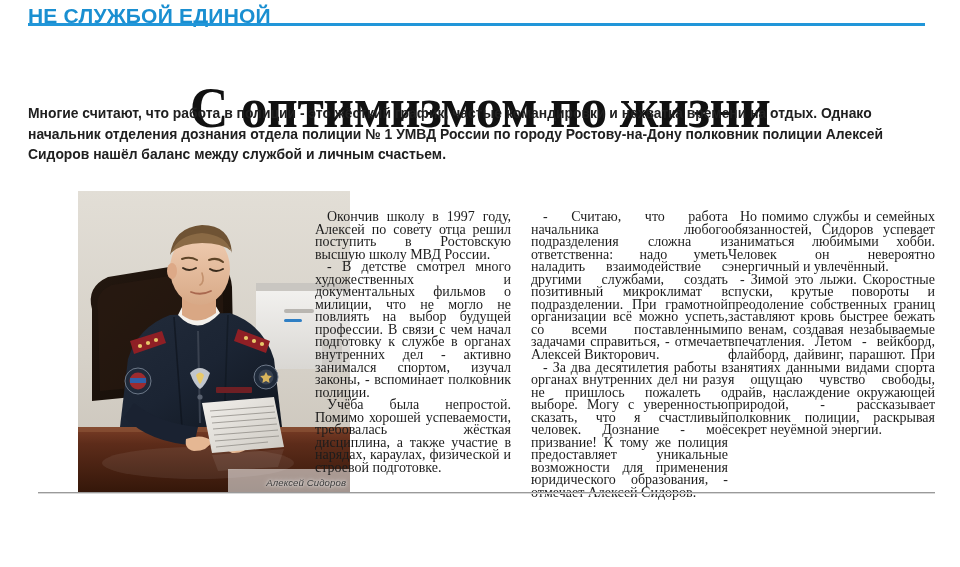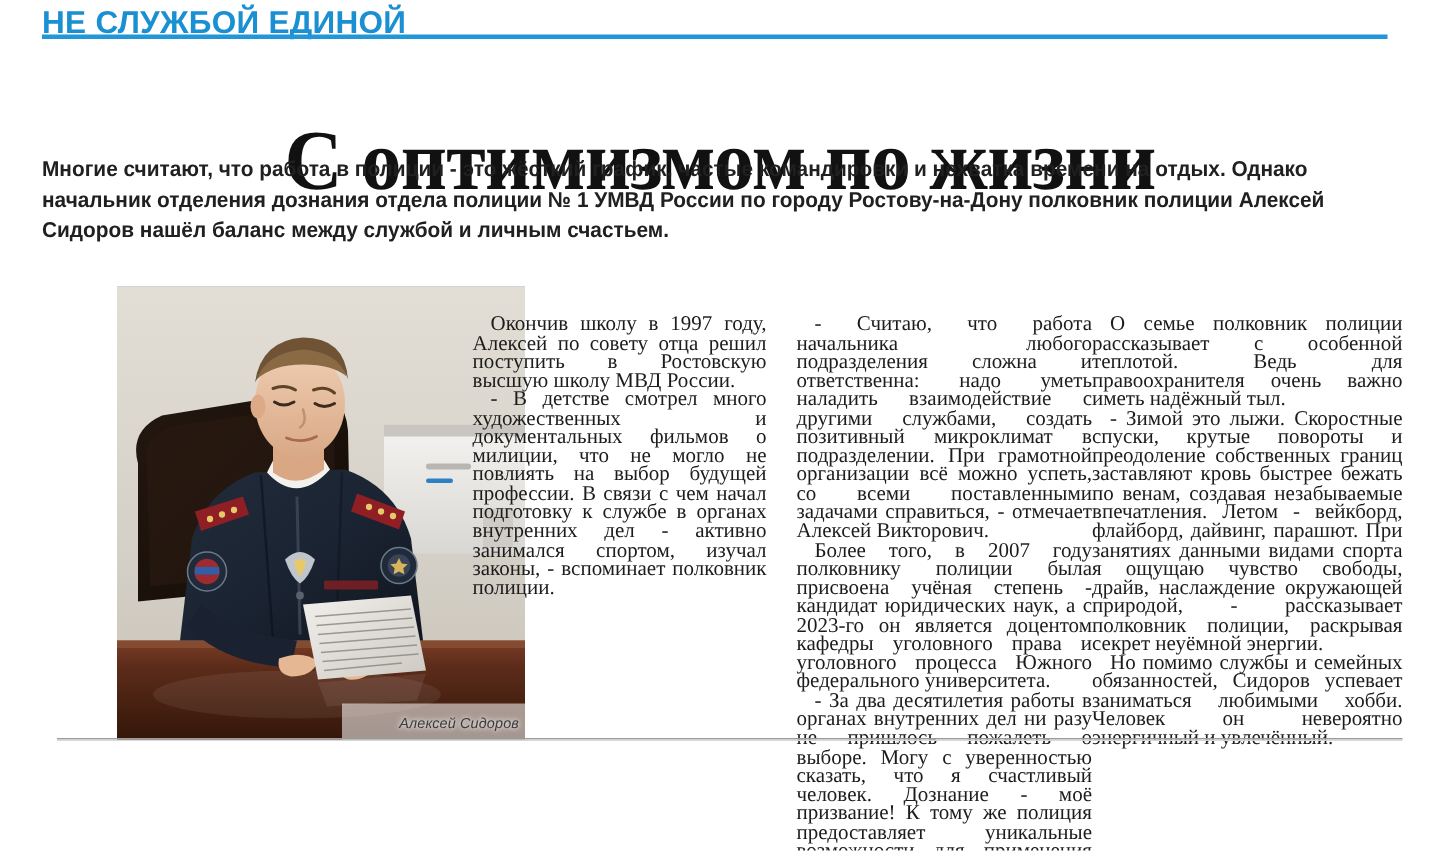--- a/index.html
+++ b/index.html
@@ -283,27 +283,26 @@
       <path d="M134 264 L206 258 L200 276 L140 280 Z" fill="#ffffff" opacity="0.08"></path>
 
       <rect x="150" y="278" width="122" height="25" fill="#ffffff" opacity="0.55"></rect>
     </svg>
     <figcaption id="photo-caption">Алексей Сидоров</figcaption>
   </figure>
 
   <div class="col" id="col-1">
       <p>Окончив школу в 1997 году, Алексей по совету отца решил поступить в Ростовскую высшую школу МВД России.</p>
       <p>- В детстве смотрел много художественных и документальных фильмов о милиции, что не могло не повлиять на выбор будущей профессии. В связи с чем начал подготовку к службе в органах внутренних дел - активно занимался спортом, изучал законы, - вспоминает полковник полиции.</p>
+      <p>Учёба была непростой. Помимо хорошей успеваемости, требовалась жёсткая дисциплина, а также участие в нарядах, караулах, физической и строевой подготовке.</p>
     </div>
   <div class="col" id="col-2">
       <p>- Считаю, что работа начальника любого подразделения сложна и ответственна: надо уметь наладить взаимодействие с другими службами, создать позитивный микроклимат в подразделении. При грамотной организации всё можно успеть, со всеми поставленными задачами справиться, - отмечает Алексей Викторович.</p>
-      <p>Более того, в 2007 году полковнику полиции была присвоена учёная степень - кандидат юридических наук, а с 2023-го он является доцентом кафедры уголовного права и уголовного процесса Южного федерального университета.</p>
       <p>- За два десятилетия работы в органах внутренних дел ни разу не пришлось пожалеть о выборе. Могу с уверенностью сказать, что я счастливый человек. Дознание - моё призвание! К тому же полиция предоставляет уникальные возможности для применения юридического образования, - отмечает Алексей Сидоров.</p>
     </div>
   <div class="col" id="col-3">
-      <p>О семье полковник полиции рассказывает с особенной теплотой. Ведь для правоохранителя очень важно иметь надёжный тыл.</p>
+      <p>Но помимо службы и семейных обязанностей, Сидоров  успевает заниматься любимыми хобби. Человек он невероятно энергичный и увлечённый.</p>
       <p>- Зимой это лыжи. Скоростные спуски, крутые повороты и преодоление собственных границ заставляют кровь быстрее бежать по венам, создавая незабываемые впечатления. Летом - вейкборд, флайборд, дайвинг, парашют. При занятиях данными видами спорта я ощущаю чувство свободы, драйв, наслаждение окружающей природой, - рассказывает полковник полиции, раскрывая секрет неуёмной энергии.</p>
-      <p>Но помимо службы и семейных обязанностей, Сидоров  успевает заниматься любимыми хобби. Человек он невероятно энергичный и увлечённый.</p>
     </div>
 
 </div>
 
 <div id="footer-rule"></div>
 
 </body></html>

